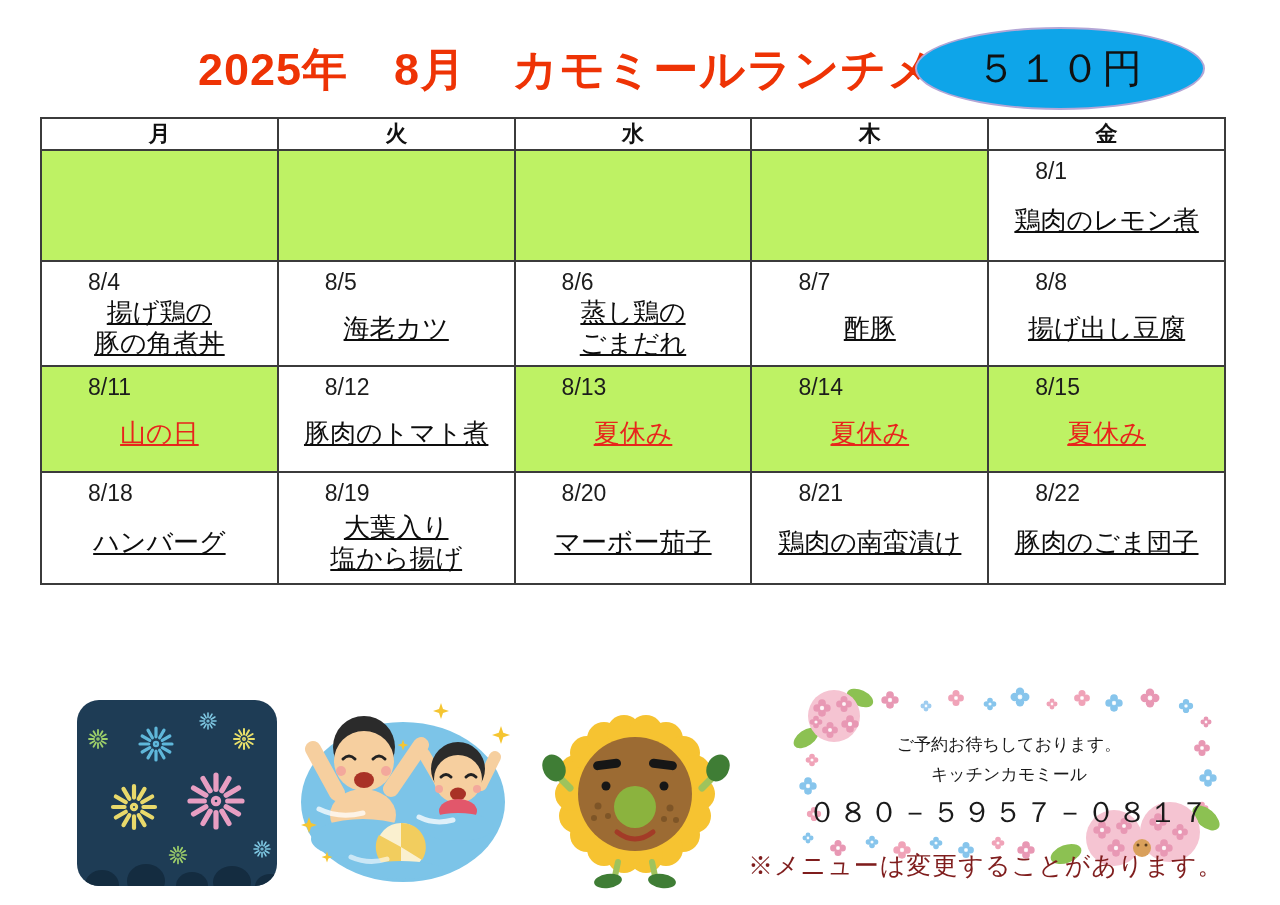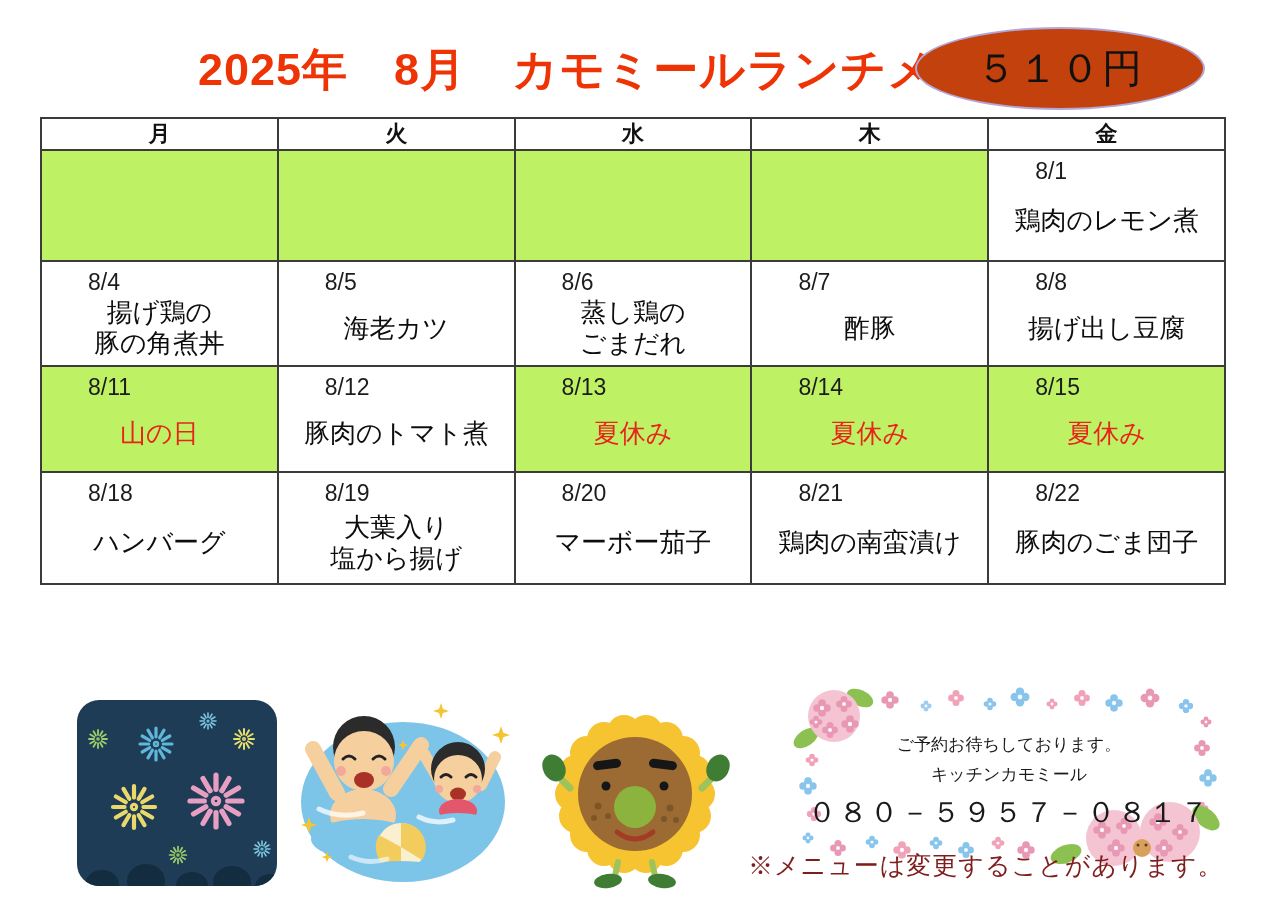--- a/index.html
+++ b/index.html
@@ -11,21 +11,21 @@
   }
   
   .title{
     position:absolute;left:198px;top:40px;
     font-size:45px;font-weight:bold;color:#ee3305;letter-spacing:1px;
     white-space:nowrap;
   }
   .price-ellipse{
     position:absolute;left:915px;top:27px;width:286px;height:79px;
     border:2px solid #b3a6d6;border-radius:50%;
-    display:flex;align-items:center;justify-content:center;background:#c2410c;
+    display:flex;align-items:center;justify-content:center;background:#0ea5e9;
   }
   .price-text{font-size:40px;letter-spacing:2px;color:#111;}
   
   table.cal{
     position:absolute;left:40px;top:117px;width:1186px;
     border-collapse:collapse;table-layout:fixed;
   }
   .cal th,.cal td{border:2px solid #3b3b3b;padding:0;background:#fff;}
   .cal th{
     height:26px;font-size:22px;font-weight:bold;
@@ -39,20 +39,21 @@
   .cal tbody tr:nth-child(4){height:112px}
   .cal tbody tr:nth-child(5){height:104px}
   .cell-date{
     margin:7px 0 0 46px;font-size:23px;color:#1c1c1c;height:26px;line-height:26px;
   }
   .cell-dish{
     position:absolute;left:0;right:0;top:33px;bottom:4px;
     display:flex;align-items:center;justify-content:center;
     font-size:26px;line-height:1.18;text-align:center;white-space:pre-line;
     color:#0d0d0d;
+    text-decoration:underline;
   }
   .cell-dish.red{color:#e8251c;}
   
   .illus{position:absolute;}
   .res-box{
     position:absolute;left:798px;top:690px;width:422px;height:170px;background:#fff;
   }
   .res-text{
     position:absolute;left:0;right:0;top:40px;text-align:center;
   }

